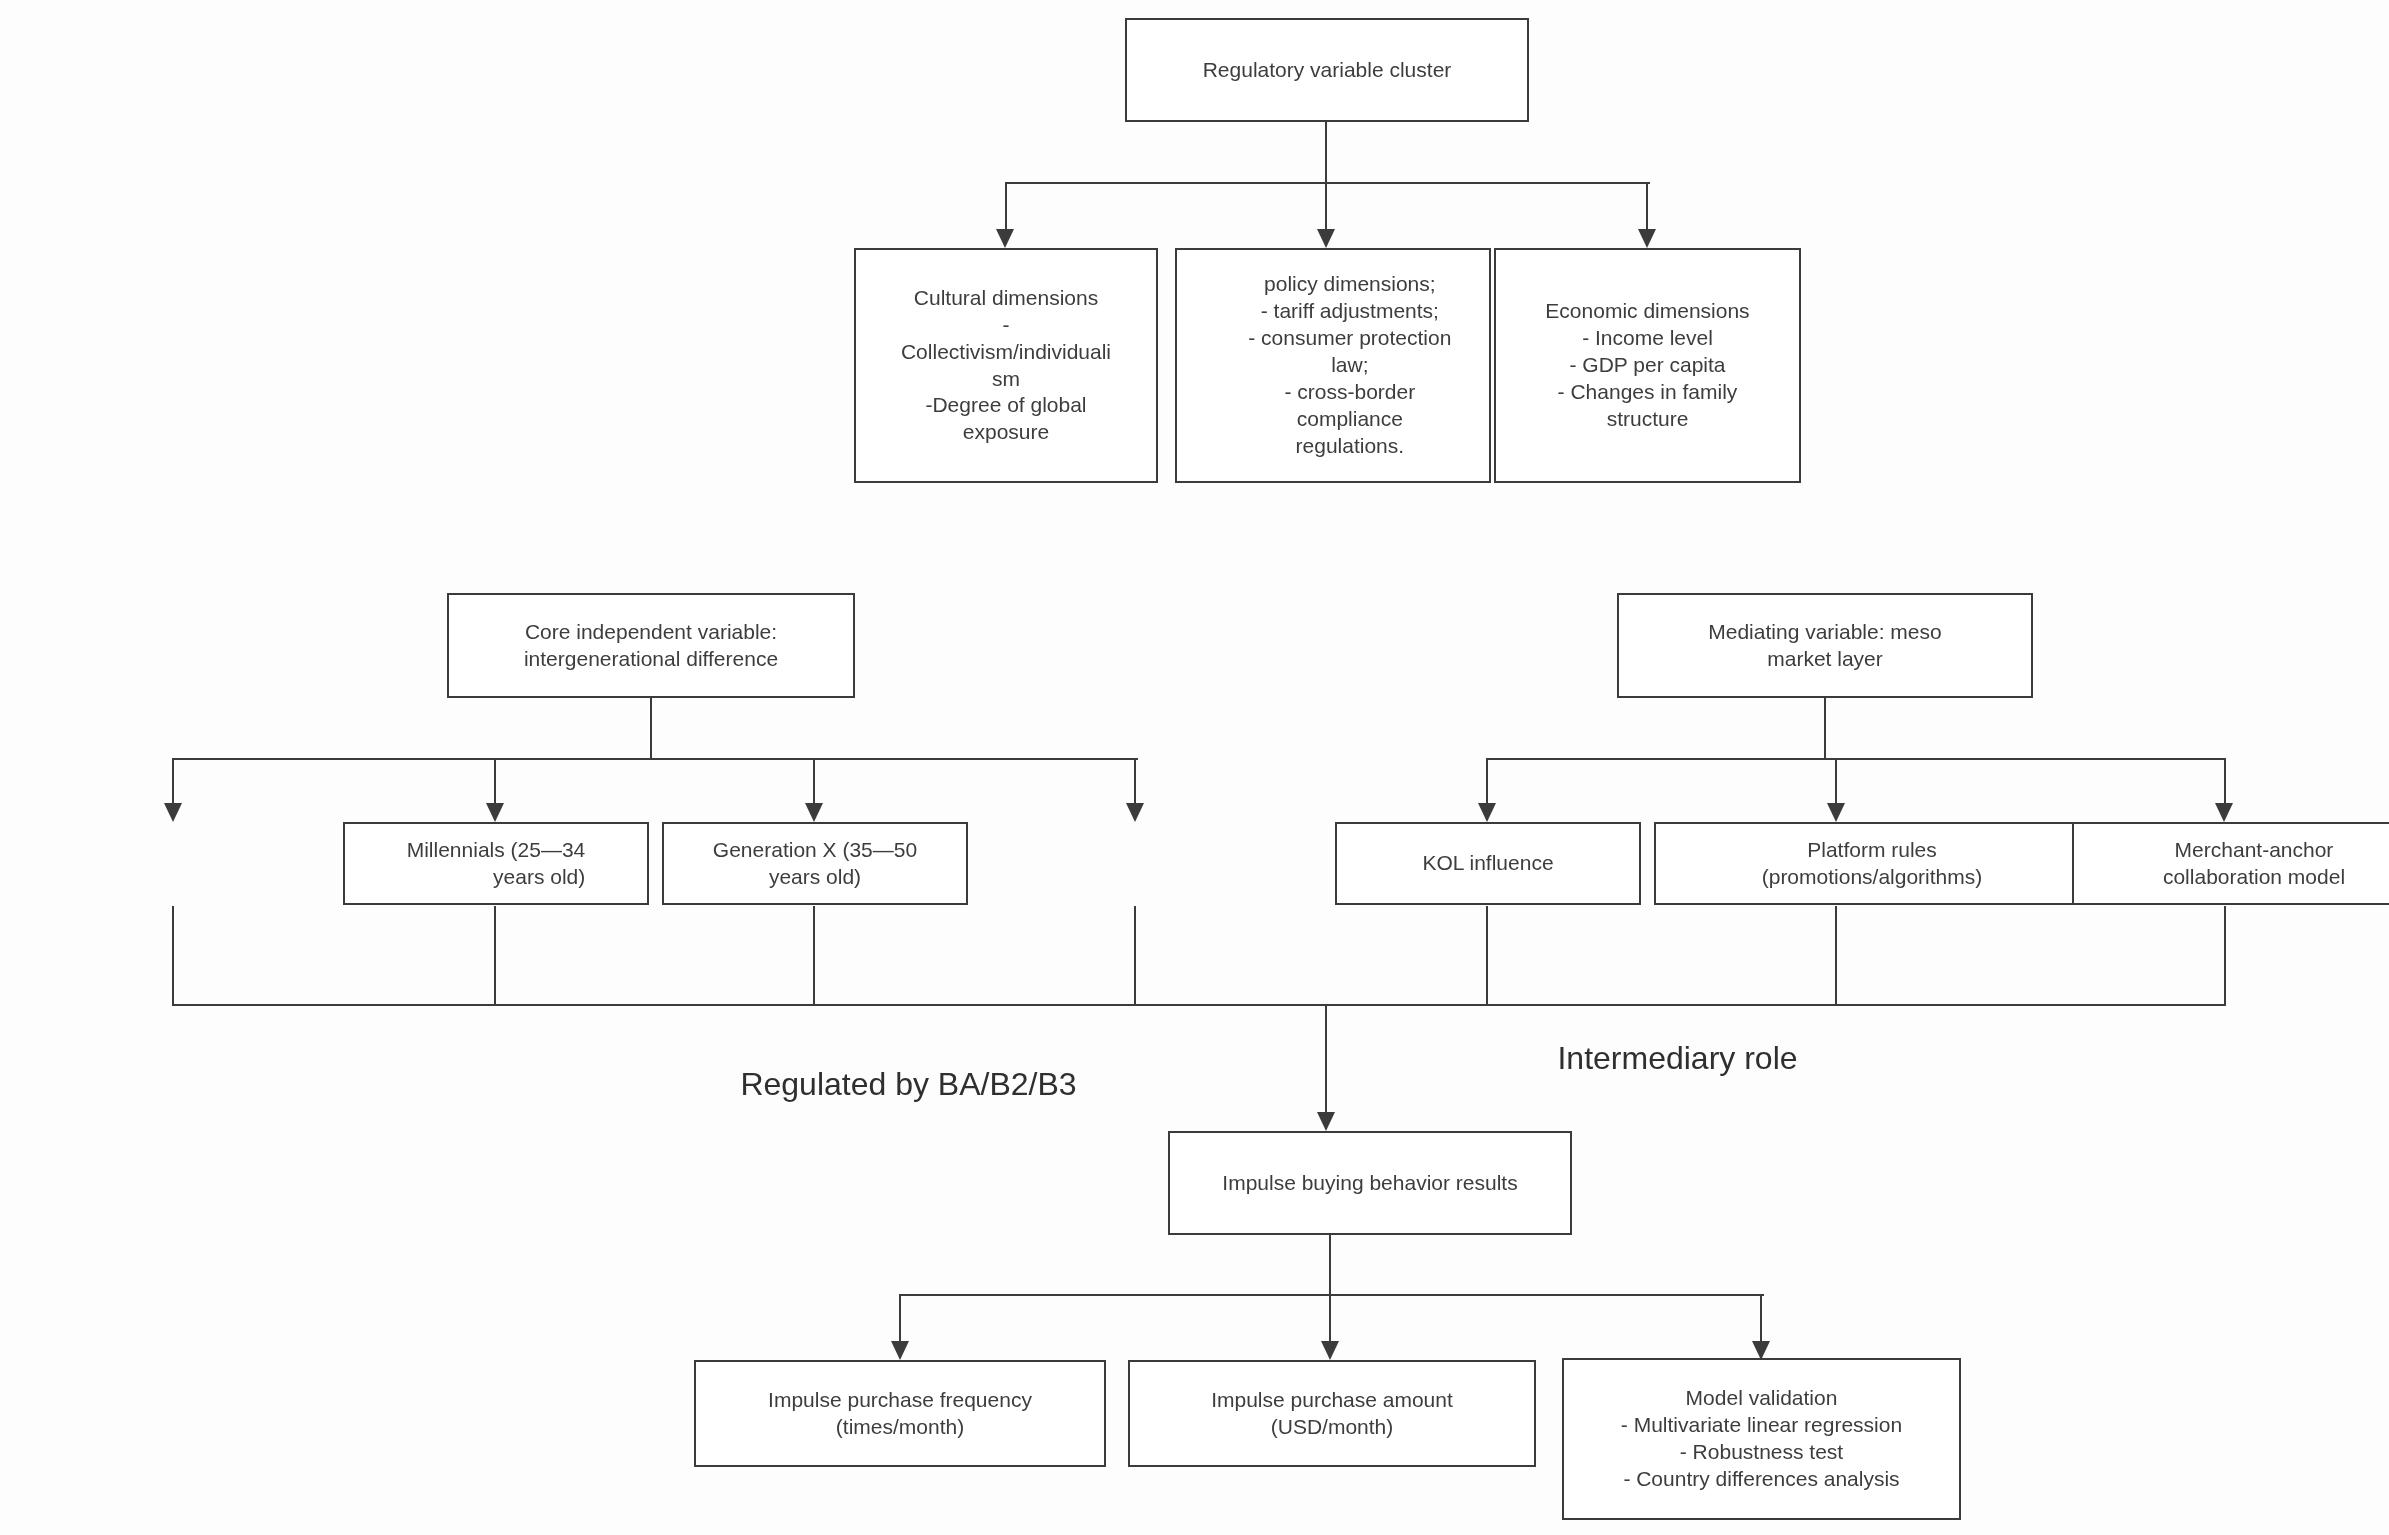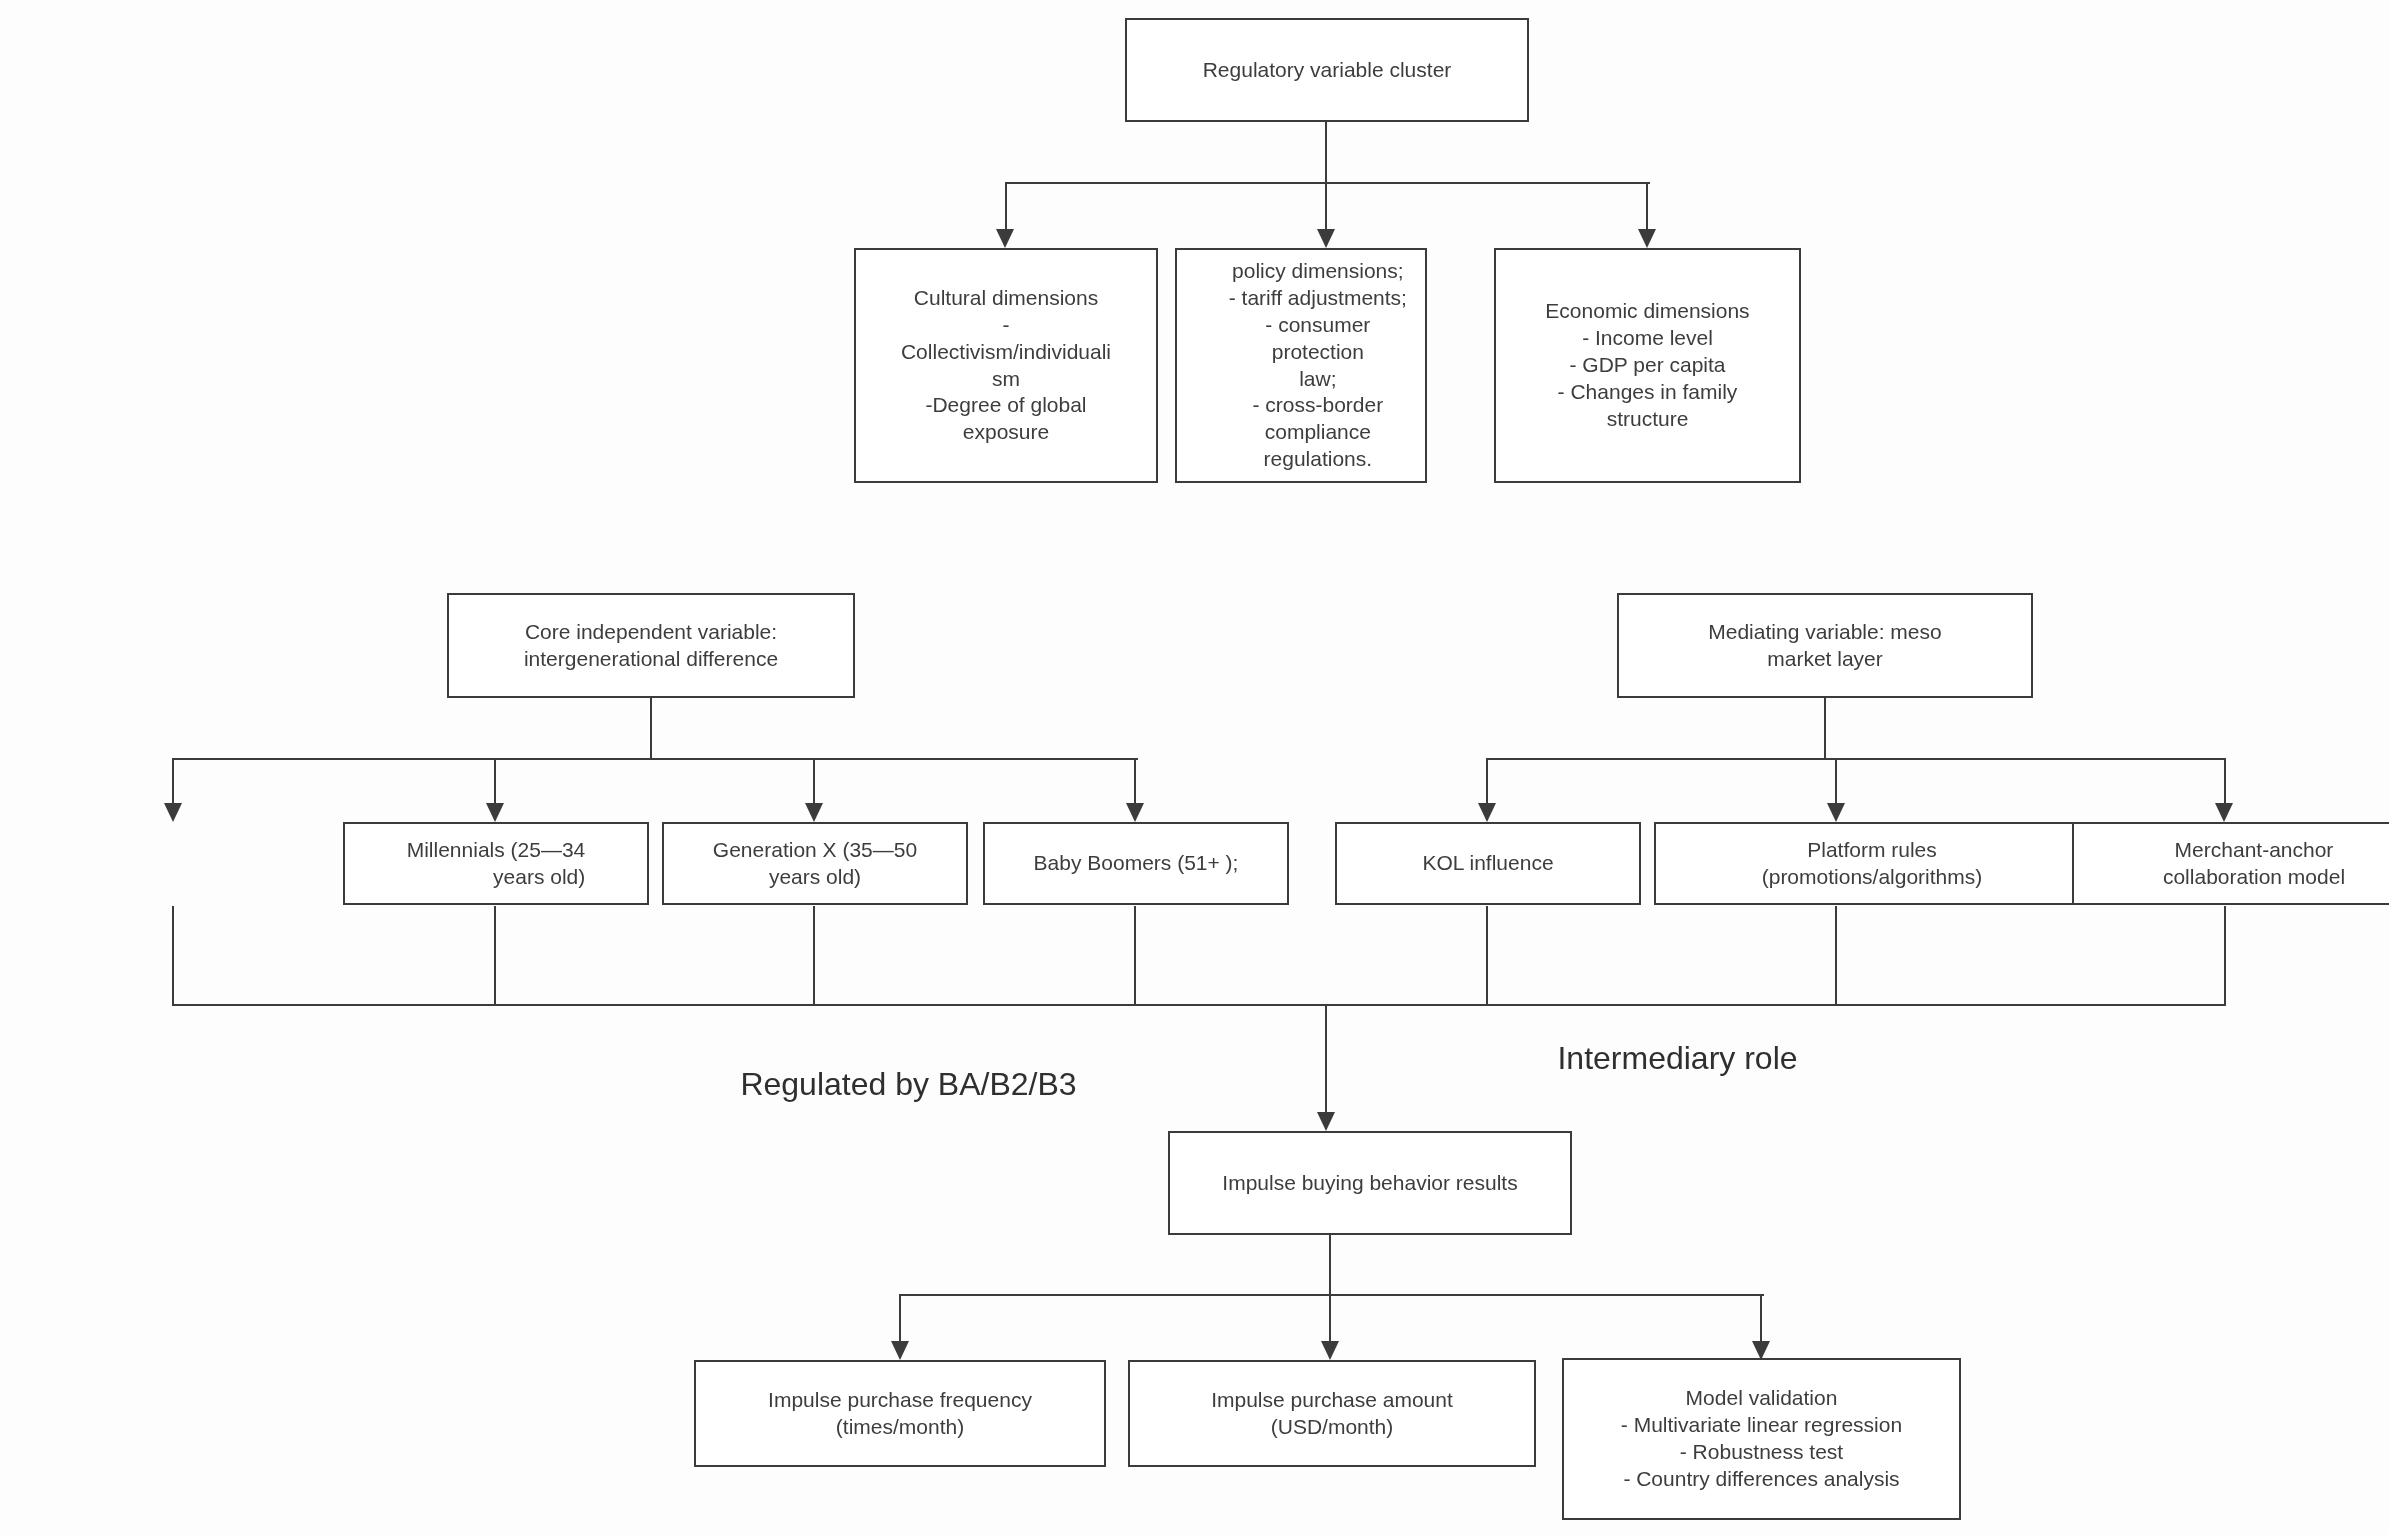--- a/index.html
+++ b/index.html
@@ -63,21 +63,21 @@
   <div class="arrow-down" style="left:1317px; top:229px;"></div>
   <div class="vline" style="left:1646px; top:182px; height:48px;"></div>
   <div class="arrow-down" style="left:1638px; top:229px;"></div>
 
   <div class="node" style="left:854px; top:248px; width:304px; height:235px;">Cultural dimensions
 -
 Collectivism/individuali
 sm
 -Degree of global
 exposure</div>
-  <div class="node" style="left:1175px; top:248px; width:252px; height:235px;padding-left:42px;">policy dimensions;
+  <div class="node" style="left:1175px; top:248px; width:316px; height:235px;padding-left:42px;">policy dimensions;
 - tariff adjustments;
 - consumer protection
 law;
 - cross-border
 compliance
 regulations.</div>
   <div class="node" style="left:1494px; top:248px; width:307px; height:235px;">Economic dimensions
 - Income level
 - GDP per capita
 - Changes in family
@@ -105,21 +105,20 @@
   <div class="arrow-down" style="left:1478px; top:803px;"></div>
   <div class="vline" style="left:1835px; top:758px; height:46px;"></div>
   <div class="arrow-down" style="left:1827px; top:803px;"></div>
   <div class="vline" style="left:2224px; top:758px; height:46px;"></div>
   <div class="arrow-down" style="left:2215px; top:803px;"></div>
 
   <div class="node" style="left:343px; top:822px; width:306px; height:83px;text-align:right;">Millennials (25—34
 years old)</div>
   <div class="node" style="left:662px; top:822px; width:306px; height:83px;">Generation X (35—50
 years old)</div>
-  <div class="node" style="left:983px; top:822px; width:306px; height:83px;">Baby Boomers (51+ );</div>
   <div class="node" style="left:1335px; top:822px; width:306px; height:83px;">KOL influence</div>
   <div class="node" style="left:1654px; top:822px; width:436px; height:83px;">Platform rules
 (promotions/algorithms)</div>
   <div class="node" style="left:2072px; top:822px; width:364px; height:83px;">Merchant-anchor
 collaboration model</div>
 
   <div class="vline" style="left:172px; top:906px; height:100px;"></div>
   <div class="vline" style="left:494px; top:906px; height:100px;"></div>
   <div class="vline" style="left:813px; top:906px; height:100px;"></div>
   <div class="vline" style="left:1134px; top:906px; height:100px;"></div>

